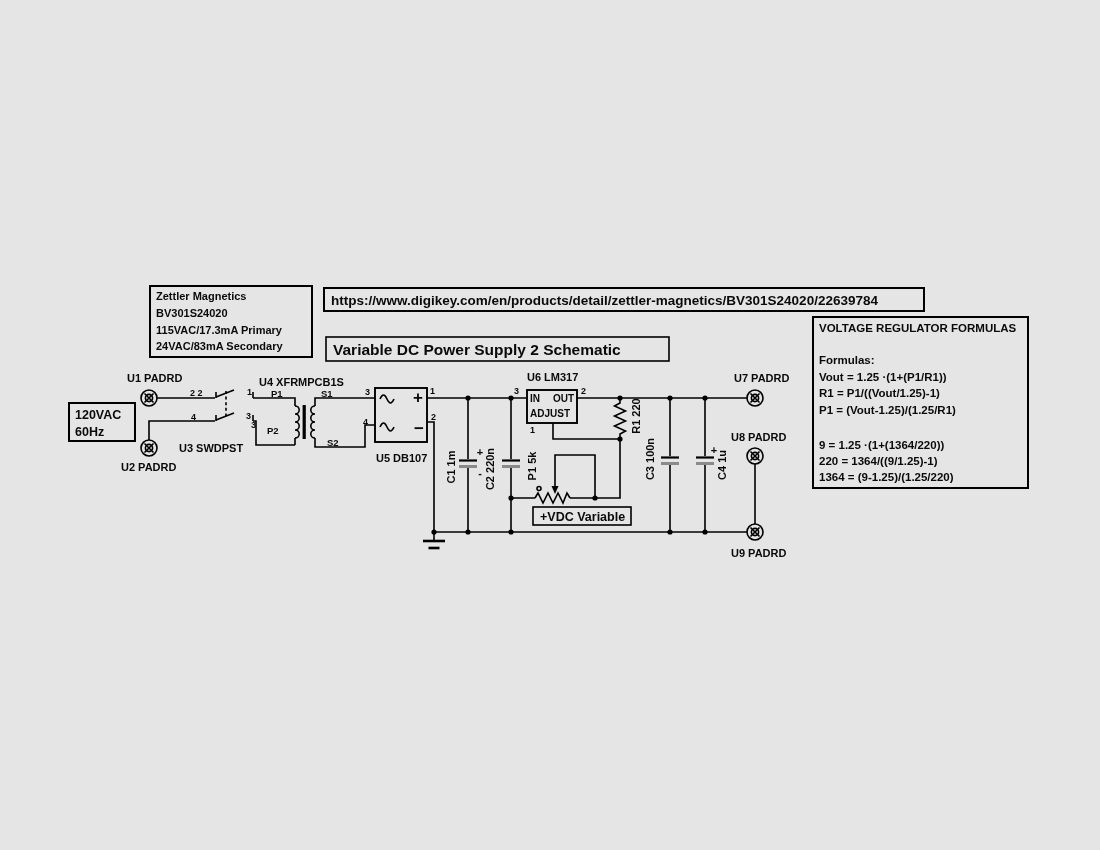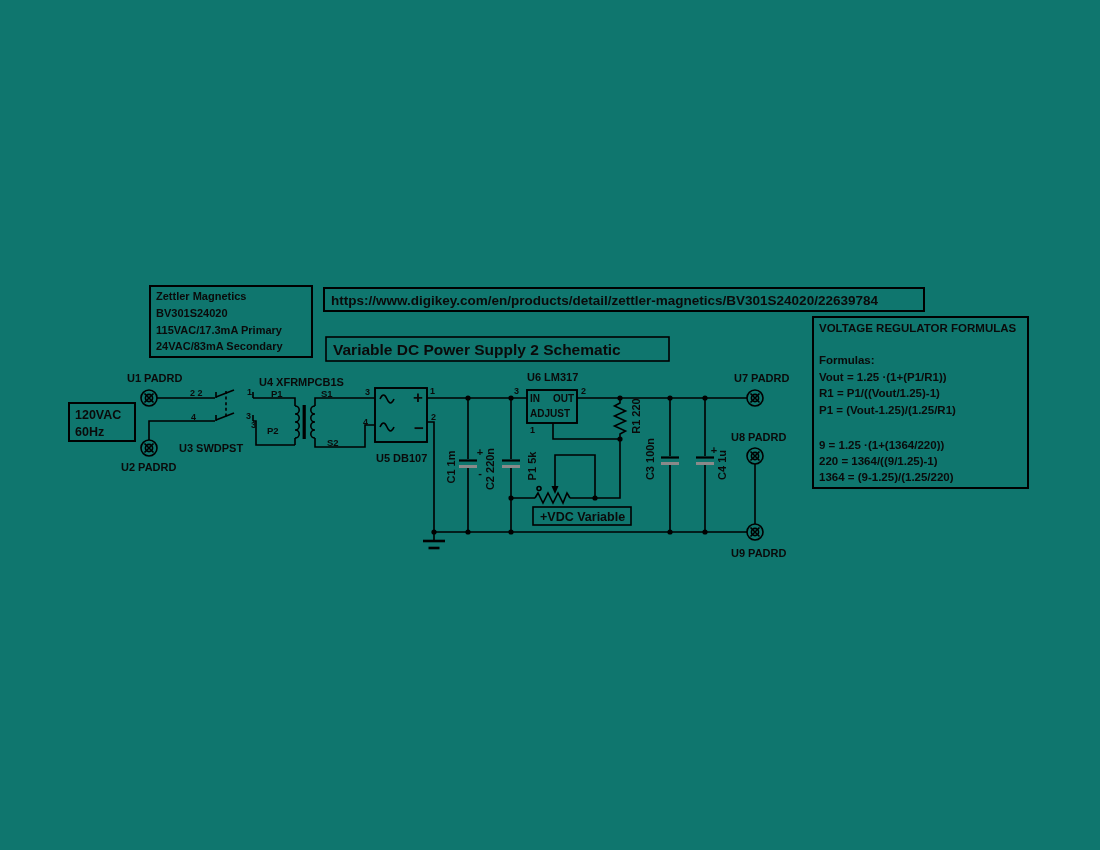--- a/index.html
+++ b/index.html
@@ -1,16 +1,16 @@
 <!DOCTYPE html>
 <html><head>
 <meta charset="utf-8">
 <style>
   html,body{margin:0;padding:0;background:#ffffff;}
-  .canvas{width:1100px;height:850px;background:#0f766e;position:relative;overflow:hidden;}
+  .canvas{width:1100px;height:850px;background:#e5e5e5;position:relative;overflow:hidden;}
   svg{display:block;}
   .w{stroke:#000;stroke-width:1.6;fill:none;}
   .w2{stroke:#000;stroke-width:1.9;fill:none;}
   .boxline{stroke:#000;stroke-width:2;fill:none;}
   .thinbox{stroke:#000;stroke-width:1.6;fill:none;}
   .dot{fill:#000;stroke:none;}
   .plate-top{stroke:#000;stroke-width:2.2;fill:none;}
   .plate-bot{stroke:#8a8a8a;stroke-width:3;fill:none;}
   text{font-family:"Liberation Sans","DejaVu Sans",sans-serif;font-weight:bold;fill:#0a0a0a;}
   .lbl{font-size:11px;}

